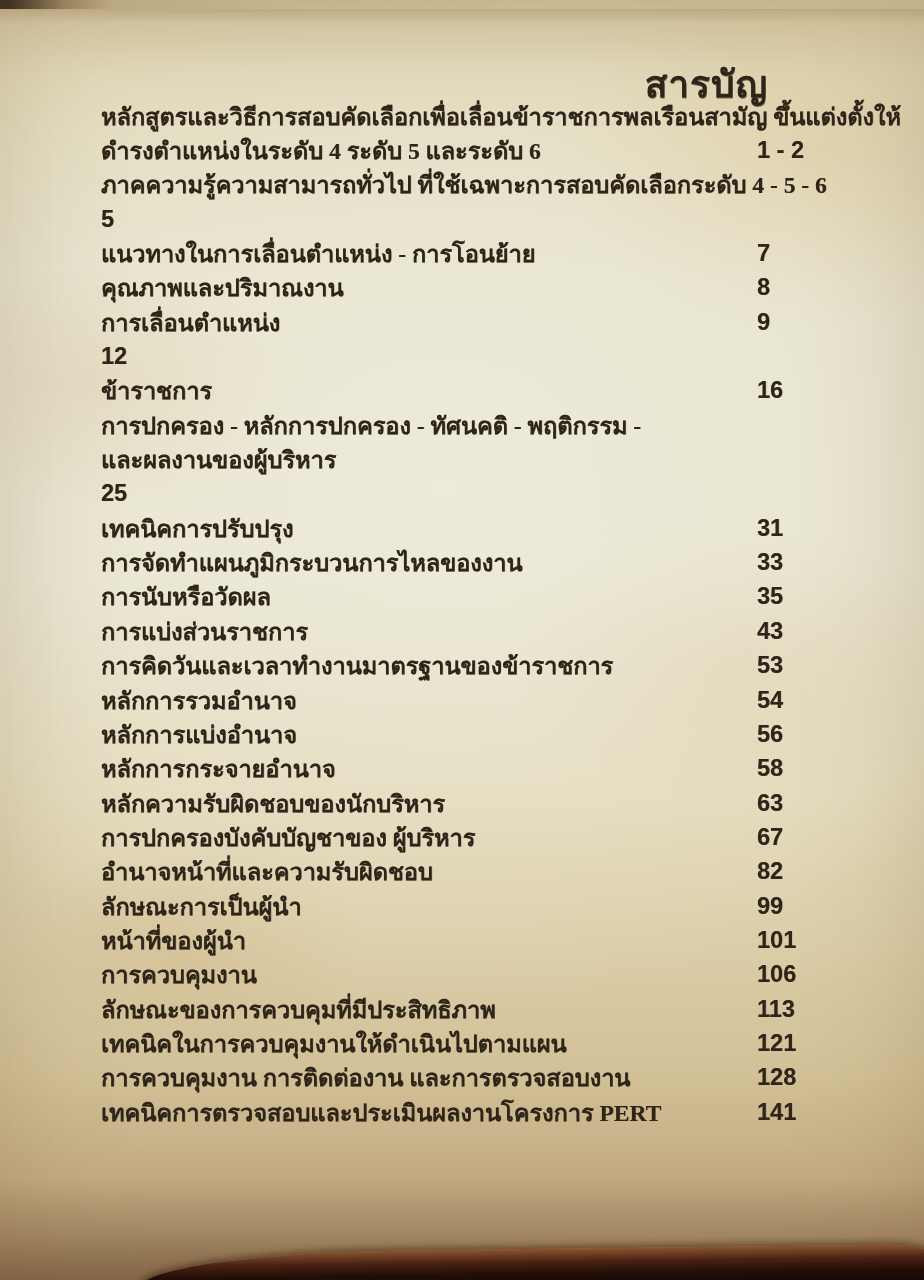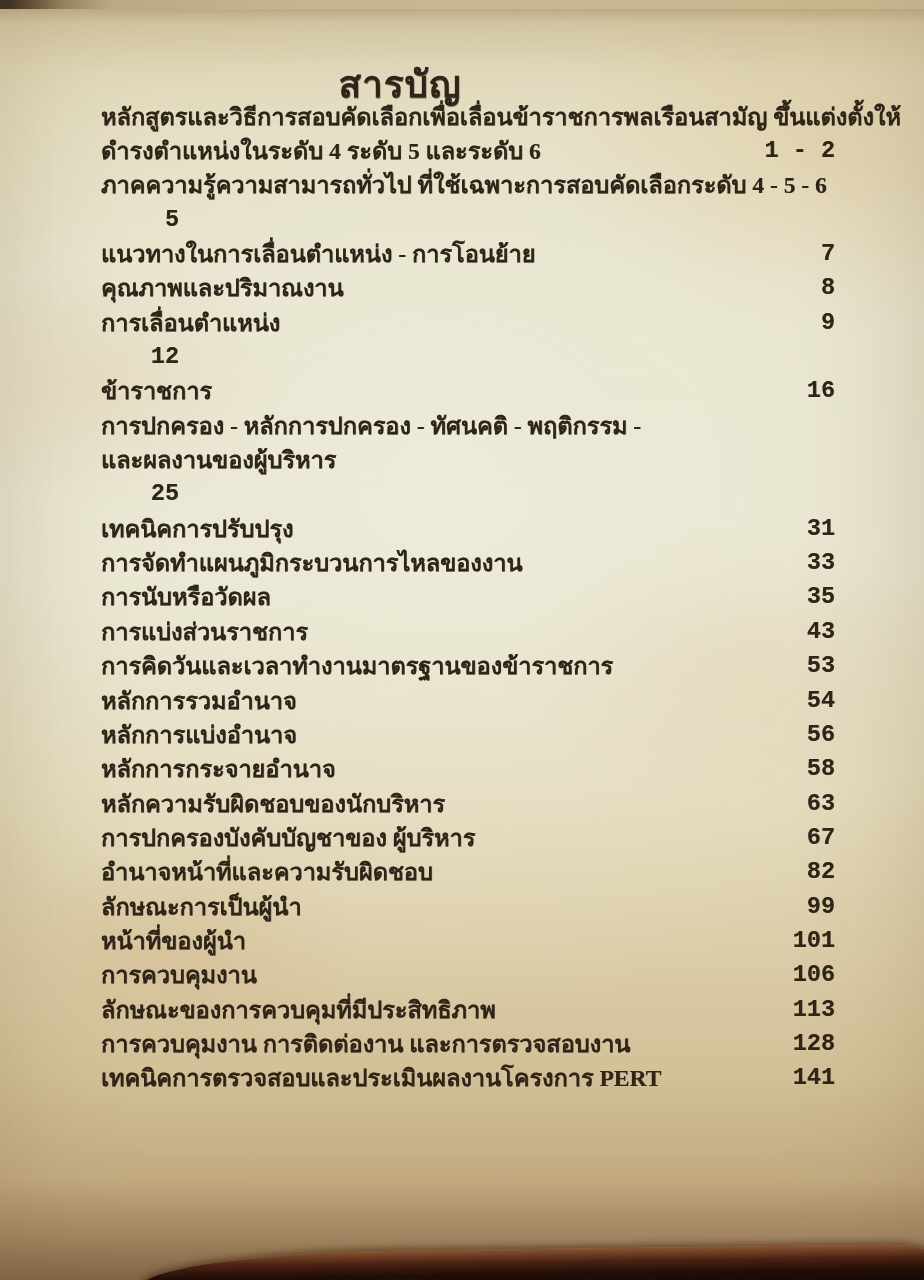--- a/index.html
+++ b/index.html
@@ -38,22 +38,22 @@
   .cover-band{
     position:absolute;bottom:-10px;left:140px;right:-20px;height:46px;
     background:linear-gradient(180deg,#8a5532 0%, #4a2212 28%, #200d07 55%, #120704 100%);
     border-top-left-radius:260px 34px;
     border-top-right-radius:60px 18px;
     transform:rotate(-0.7deg);
     transform-origin:100% 100%;
     box-shadow:0 -3px 6px rgba(60,30,10,0.5);
   }
   .title{
-    position:absolute;top:54px;left:16px;width:768px;
-    text-align:center;
+    position:absolute;top:54px;left:0;width:768px;
+    text-align:right;
     font-size:37px;font-weight:bold;
     letter-spacing:1px;
     text-shadow:0.5px 0.5px 0 rgba(46,36,24,0.6);
   }
   .toc{
     position:absolute;top:99px;left:0;width:924px;
     display:flex;flex-direction:column;
   }
   .row{
     height:34.35px;
@@ -61,22 +61,22 @@
     padding-left:101px;padding-right:89px;
     font-size:23.5px;font-weight:600;
     white-space:nowrap;
   }
   .row.indent{}
   .row .t{
     overflow:visible;
     text-shadow:0.4px 0.4px 0 rgba(46,36,24,0.45);
   }
   .row .p{
-    min-width:78px;text-align:right;
-    font-family:Liberation Mono, monospace;
+    min-width:78px;
+    font-family:Liberation Sans, sans-serif;
     text-shadow:0.4px 0.4px 0 rgba(46,36,24,0.45);
   }
 </style>
 </head>
 <body>
 
 <div class="page">
   <div class="top-edge"></div>
   <div class="top-fold"></div>
 
@@ -211,20 +211,24 @@
   <div class="row">
     <span class="t">การควบคุมงาน</span>
     <span class="p">106</span>
   </div>
 
   <div class="row">
     <span class="t">ลักษณะของการควบคุมที่มีประสิทธิภาพ</span>
     <span class="p">113</span>
   </div>
 
+  <div class="row">
+    <span class="t">เทคนิคในการควบคุมงานให้ดำเนินไปตามแผน</span>
+    <span class="p">121</span>
+  </div>
 
   <div class="row">
     <span class="t">การควบคุมงาน การติดต่องาน และการตรวจสอบงาน</span>
     <span class="p">128</span>
   </div>
 
   <div class="row">
     <span class="t">เทคนิคการตรวจสอบและประเมินผลงานโครงการ PERT</span>
     <span class="p">141</span>
   </div>

